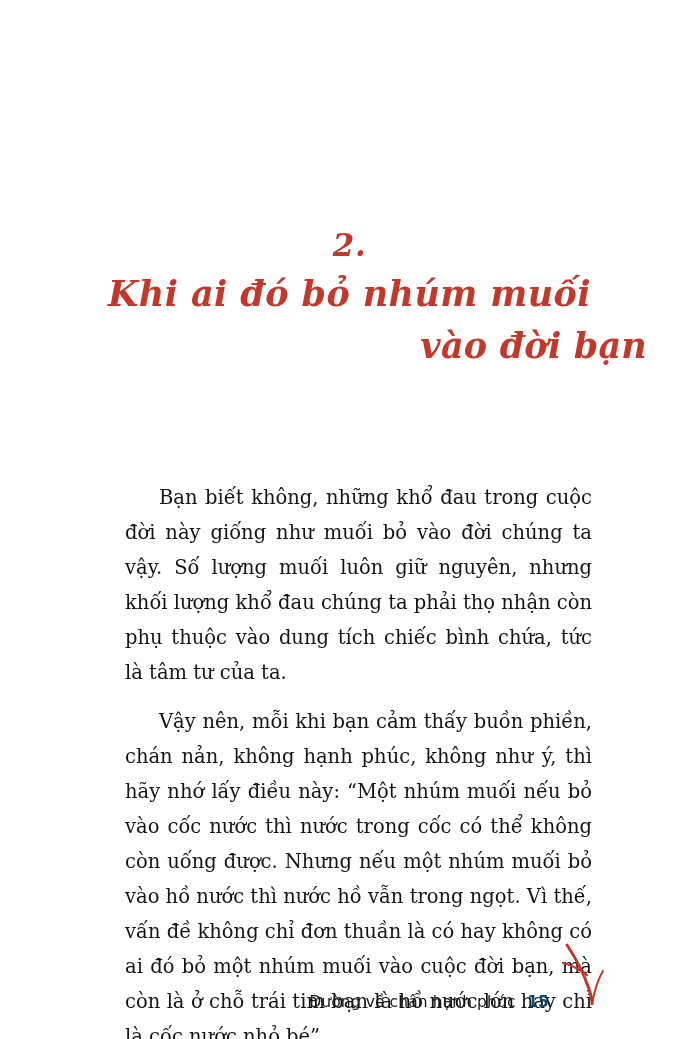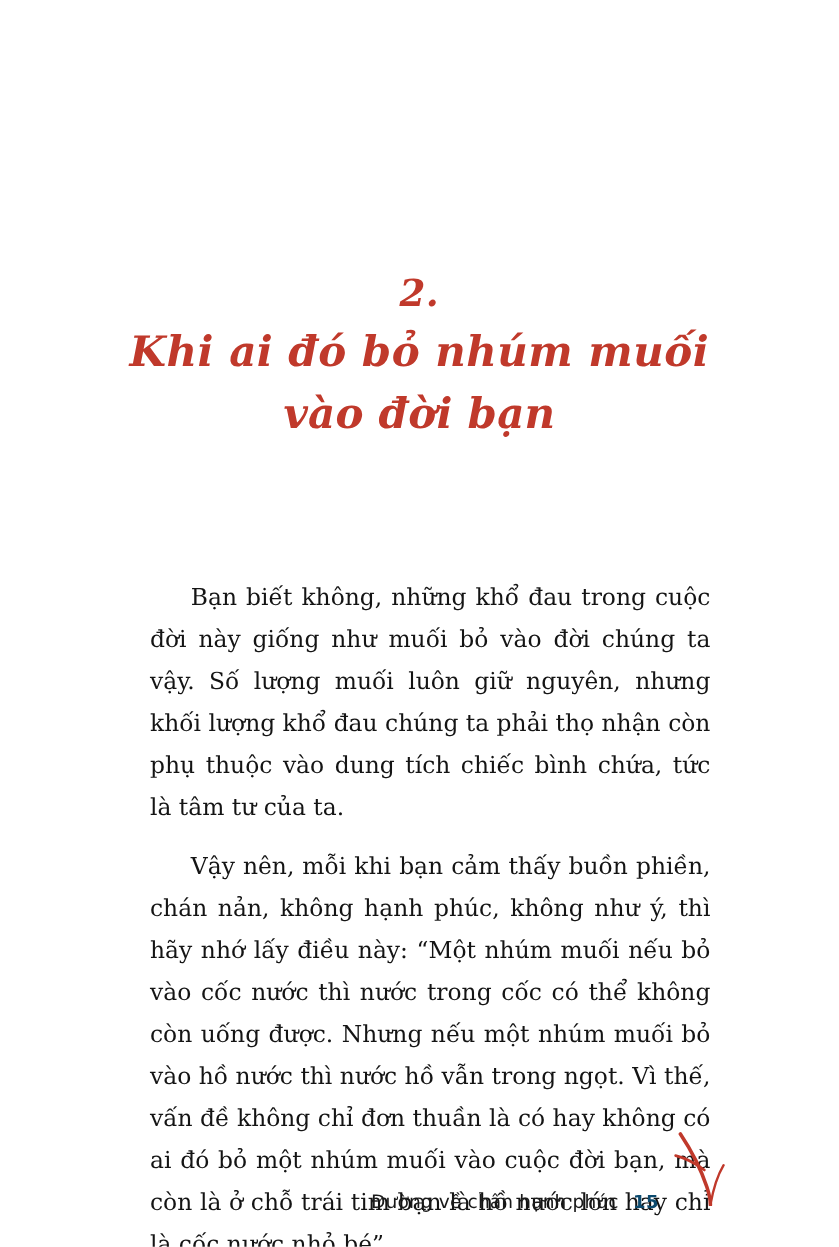--- a/index.html
+++ b/index.html
@@ -52,20 +52,21 @@
     color: #c0392b;
     letter-spacing: 0.4px;
     padding: 0 52px;
   }
   .chapter-title .line {
     display: block;
     white-space: nowrap;
   }
   .chapter-title .line.second {
     letter-spacing: 0.2px;
+    text-align: right;
   }
 
   
   .body-text {
     position: absolute;
     left: 110px;
     top: 480px;
     width: 482px;
     color: #1a1a1a;
   }

